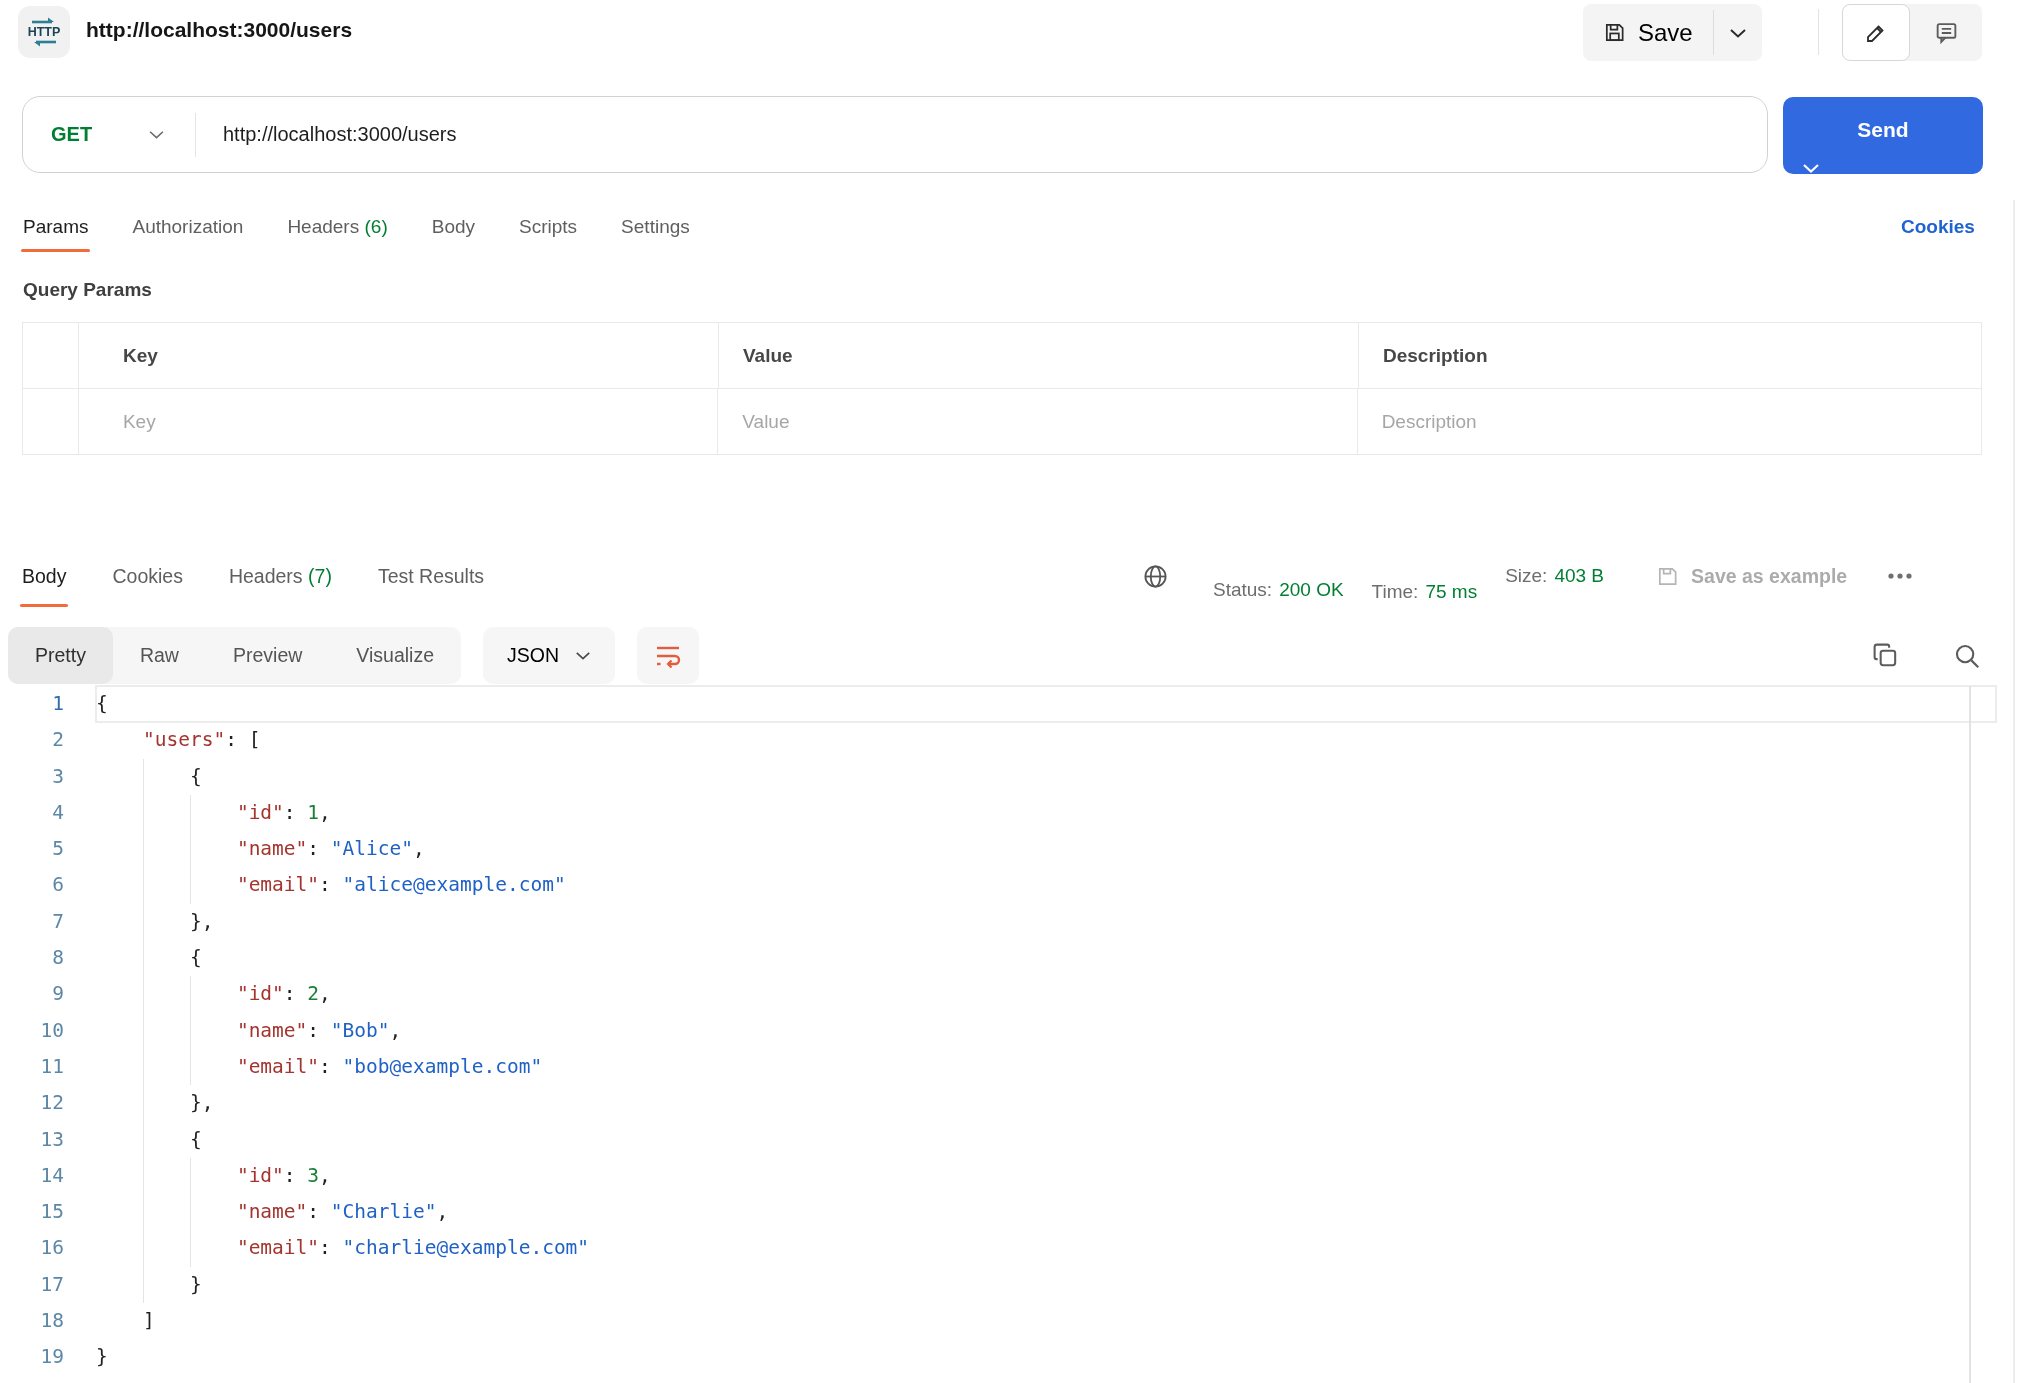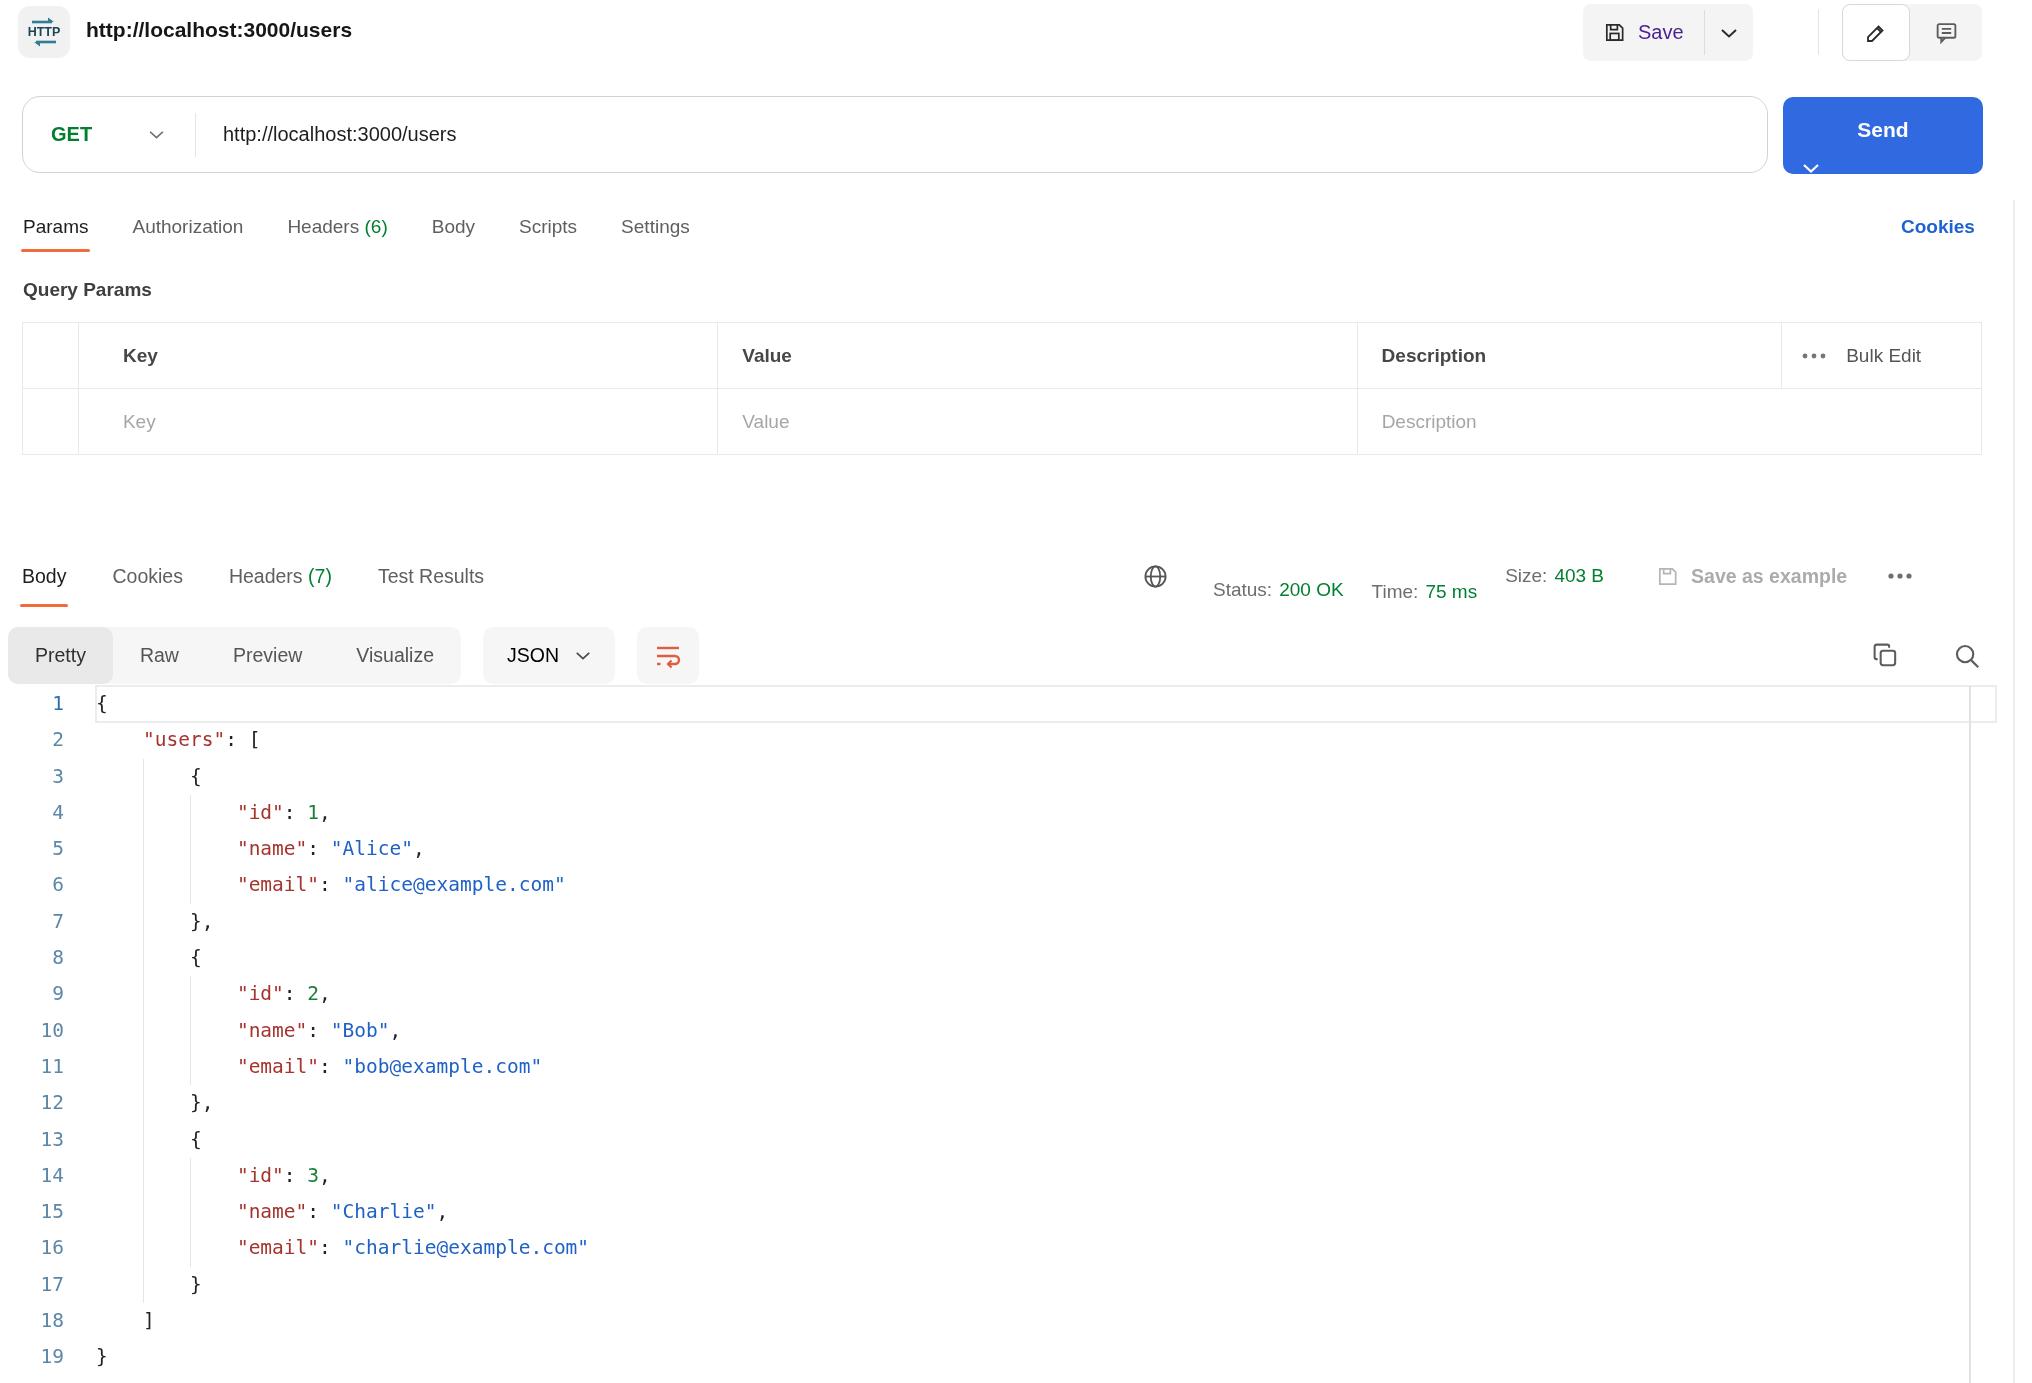--- a/index.html
+++ b/index.html
@@ -13,21 +13,21 @@
     font-family:"Liberation Sans",sans-serif;color:#1e1e1e;}
   .abs{position:absolute;}
   svg{display:block;}
 
   
   .req-icon{left:18px;top:6px;width:52px;height:52px;border-radius:12px;background:#f1f1f1;
     display:flex;align-items:center;justify-content:center;}
   .req-title{left:86px;top:18px;font-size:21px;font-weight:700;color:#161616;}
   .save-group{left:1583px;top:4px;height:57px;background:#f4f4f4;border-radius:8px;display:flex;align-items:stretch;}
   .save-main{display:flex;align-items:center;gap:12px;padding:0 20px;cursor:pointer;}
-  .save-label{font-size:20px;color:#4c1d95;}
+  .save-label{font-size:24px;color:#000000;}
   .save-sep{width:1px;background:#dddddd;margin:6px 0;}
   .save-caret{width:48px;display:flex;align-items:center;justify-content:center;}
   .hdr-divider{left:1818px;top:9px;width:1px;height:46px;background:#e3e3e3;}
   .icon-group{left:1842px;top:4px;width:140px;height:57px;background:#f4f4f4;border-radius:8px;display:flex;}
   .edit-btn{width:68px;height:57px;background:#fff;border:1.5px solid #d8d8d8;border-radius:8px;
     display:flex;align-items:center;justify-content:center;}
   .comment-btn{flex:1;display:flex;align-items:center;justify-content:center;}
 
   
   .url-box{left:22px;top:96px;width:1746px;height:77px;border:1.5px solid #d2d2d2;border-radius:18px;
@@ -190,28 +190,20 @@
   <div class="abs page-rail"></div>
 
   <div class="abs qp-title">Query Params</div>
 
   <div class="abs qp-table">
     <div class="qp-row">
       <div class="qp-cell c-sel"></div>
       <div class="qp-cell c-key hdr-cell">Key</div>
       <div class="qp-cell c-val hdr-cell">Value</div>
       <div class="qp-cell c-desc hdr-cell">Description</div>
-      <div class="qp-cell c-act">
-        <svg width="24" height="6" viewBox="0 0 24 6">
-          <circle cx="3" cy="3" r="2.4" fill="#767676"></circle>
-            <circle cx="12" cy="3" r="2.4" fill="#767676"></circle>
-            <circle cx="21" cy="3" r="2.4" fill="#767676"></circle>
-        </svg>
-        <span class="bulk-label">Bulk Edit</span>
-      </div>
     </div>
     <div class="qp-row">
       <div class="qp-cell c-sel"></div>
       <div class="qp-cell c-key">
         <input class="cell-input" type="text" placeholder="Key" style="">
       </div>
       <div class="qp-cell c-val">
         <input class="cell-input" type="text" placeholder="Value" style="">
       </div>
       <div class="qp-cell c-desc-wide">

